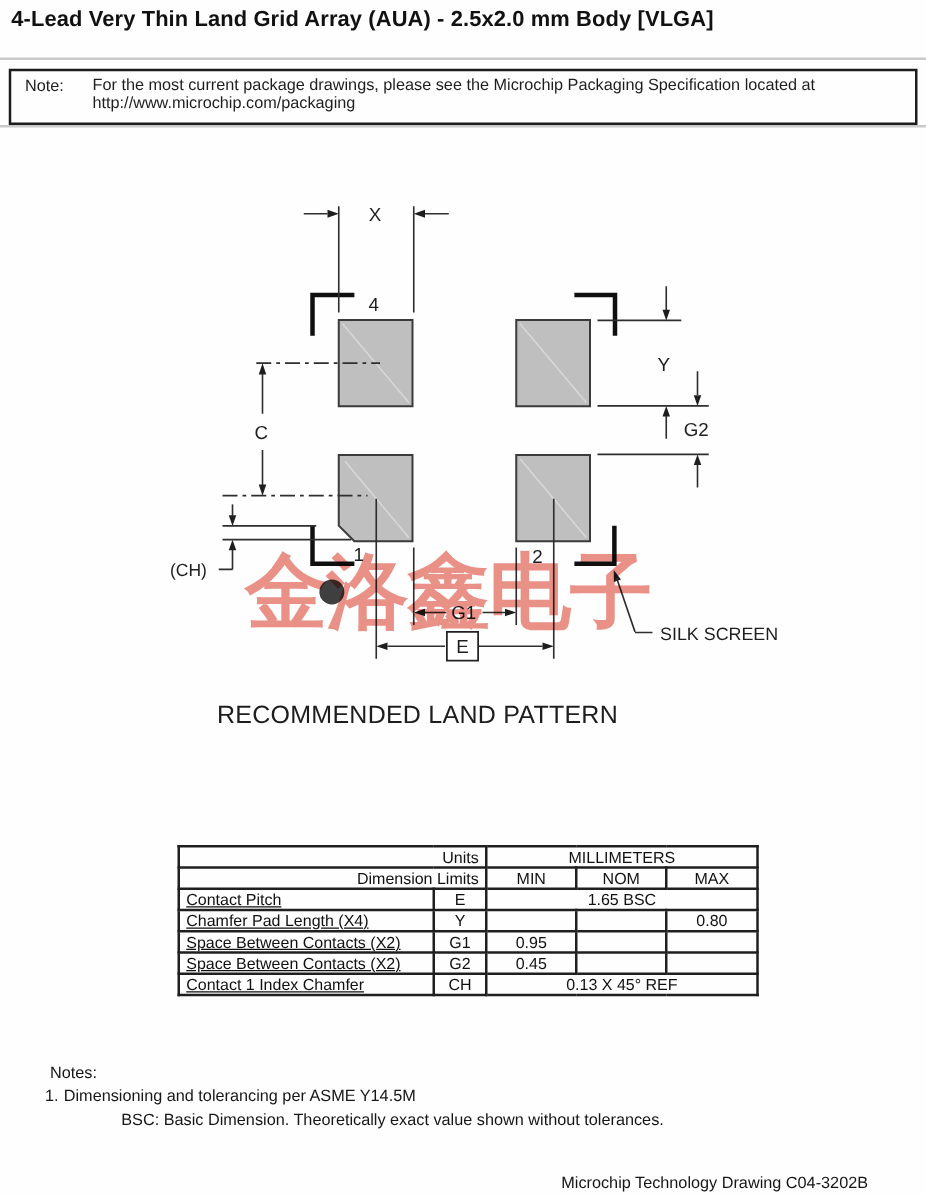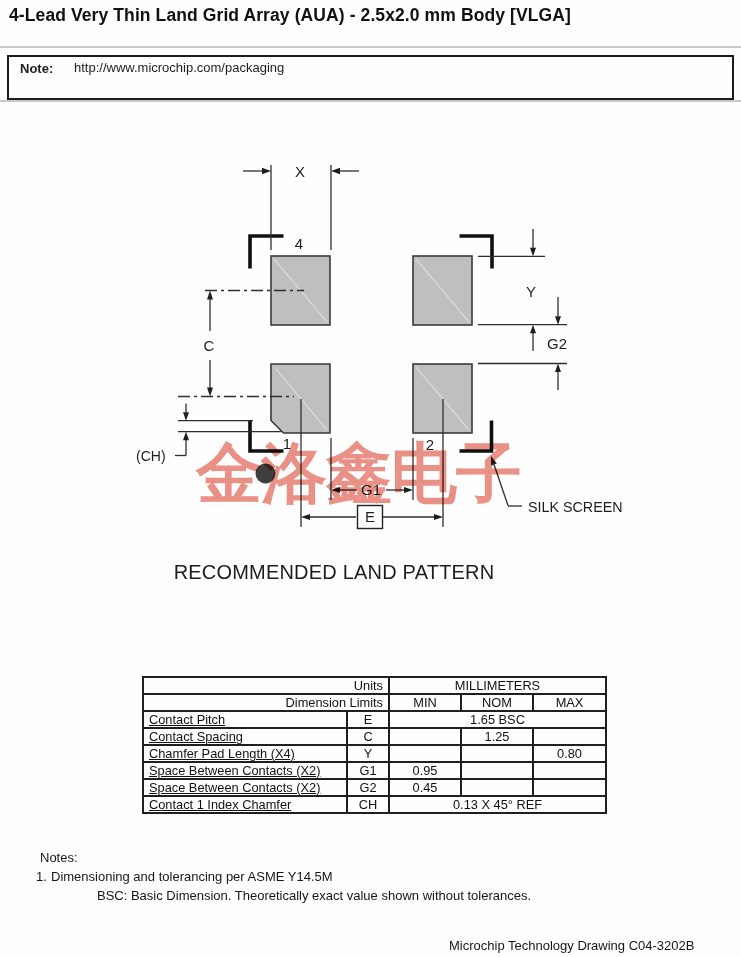--- a/index.html
+++ b/index.html
@@ -7,21 +7,21 @@
     width:741px;height:957px;position:relative;background:#fefefe;
     font-family:"Liberation Sans", sans-serif;color:#1e1e1e;overflow:hidden;
   }
   .abs{position:absolute;}
   
   #page-title{left:9px;top:5px;font-size:17.5px;font-weight:bold;letter-spacing:.1px;color:#111;}
   
   .rule{left:0;width:741px;height:2px;background:#c9c9c9;}
   
   #note-box{left:7px;top:55px;width:723px;height:37px;border:2px solid #1c1c1c;display:flex;padding-top:4px;}
-  #note-box .note-label{font-weight:bold;font-size:13px;padding-left:11px;width:54px;flex:none;}
+  #note-box .note-label{font-weight:normal;font-size:13px;padding-left:11px;width:54px;flex:none;}
   #note-box .note-text{font-size:13px;line-height:13.5px;}
   
   #drawing-svg{left:0;top:130px;}
   svg text{font-family:"Liberation Sans", sans-serif;fill:#1e1e1e;}
   .thin{stroke:#2e2e2e;stroke-width:1.3;fill:none;}
   .thick{stroke:#101010;stroke-width:3.6;fill:none;}
   .ah{fill:#1e1e1e;stroke:none;}
   .padshape{stroke:#3a3a3a;stroke-width:1.6;}
   .streak{stroke:#d9d9d9;stroke-width:1.2;}
   
@@ -49,20 +49,21 @@
 </head>
 <body>
 
 <div class="abs" id="page-title">4-Lead Very Thin Land Grid Array (AUA) - 2.5x2.0 mm Body [VLGA]</div>
 
 <div class="abs rule" style="top:46px"></div>
 
 <div class="abs" id="note-box">
   <div class="note-label">Note:</div>
   <div class="note-text">
+    <div>For the most current package drawings, please see the Microchip Packaging Specification located at</div>
     <div>http://www.microchip.com/packaging</div>
   </div>
 </div>
 
 <div class="abs rule" style="top:100px"></div>
 
 <svg class="abs" id="drawing-svg" width="741" height="460" viewBox="0 130 741 460" xmlns="http://www.w3.org/2000/svg">
 
   <g>
     <rect class="padshape" x="271" y="256" width="59" height="69" fill="#bfbfbf"></rect>
@@ -190,27 +191,20 @@
         <td class="val">MIN</td>
         <td class="val">NOM</td>
         <td class="val">MAX</td>
       </tr>
       <tr>
         <td class="name">Contact Pitch</td>
         <td class="sym">E</td>
         <td class="val" colspan="3">1.65 BSC</td>
       </tr>
       <tr>
-        <td class="name">Contact Spacing</td>
-        <td class="sym">C</td>
-        <td class="val"></td>
-        <td class="val">1.25</td>
-        <td class="val"></td>
-      </tr>
-      <tr>
         <td class="name">Chamfer Pad Length (X4)</td>
         <td class="sym">Y</td>
         <td class="val"></td>
         <td class="val"></td>
         <td class="val">0.80</td>
       </tr>
       <tr>
         <td class="name">Space Between Contacts (X2)</td>
         <td class="sym">G1</td>
         <td class="val">0.95</td>

